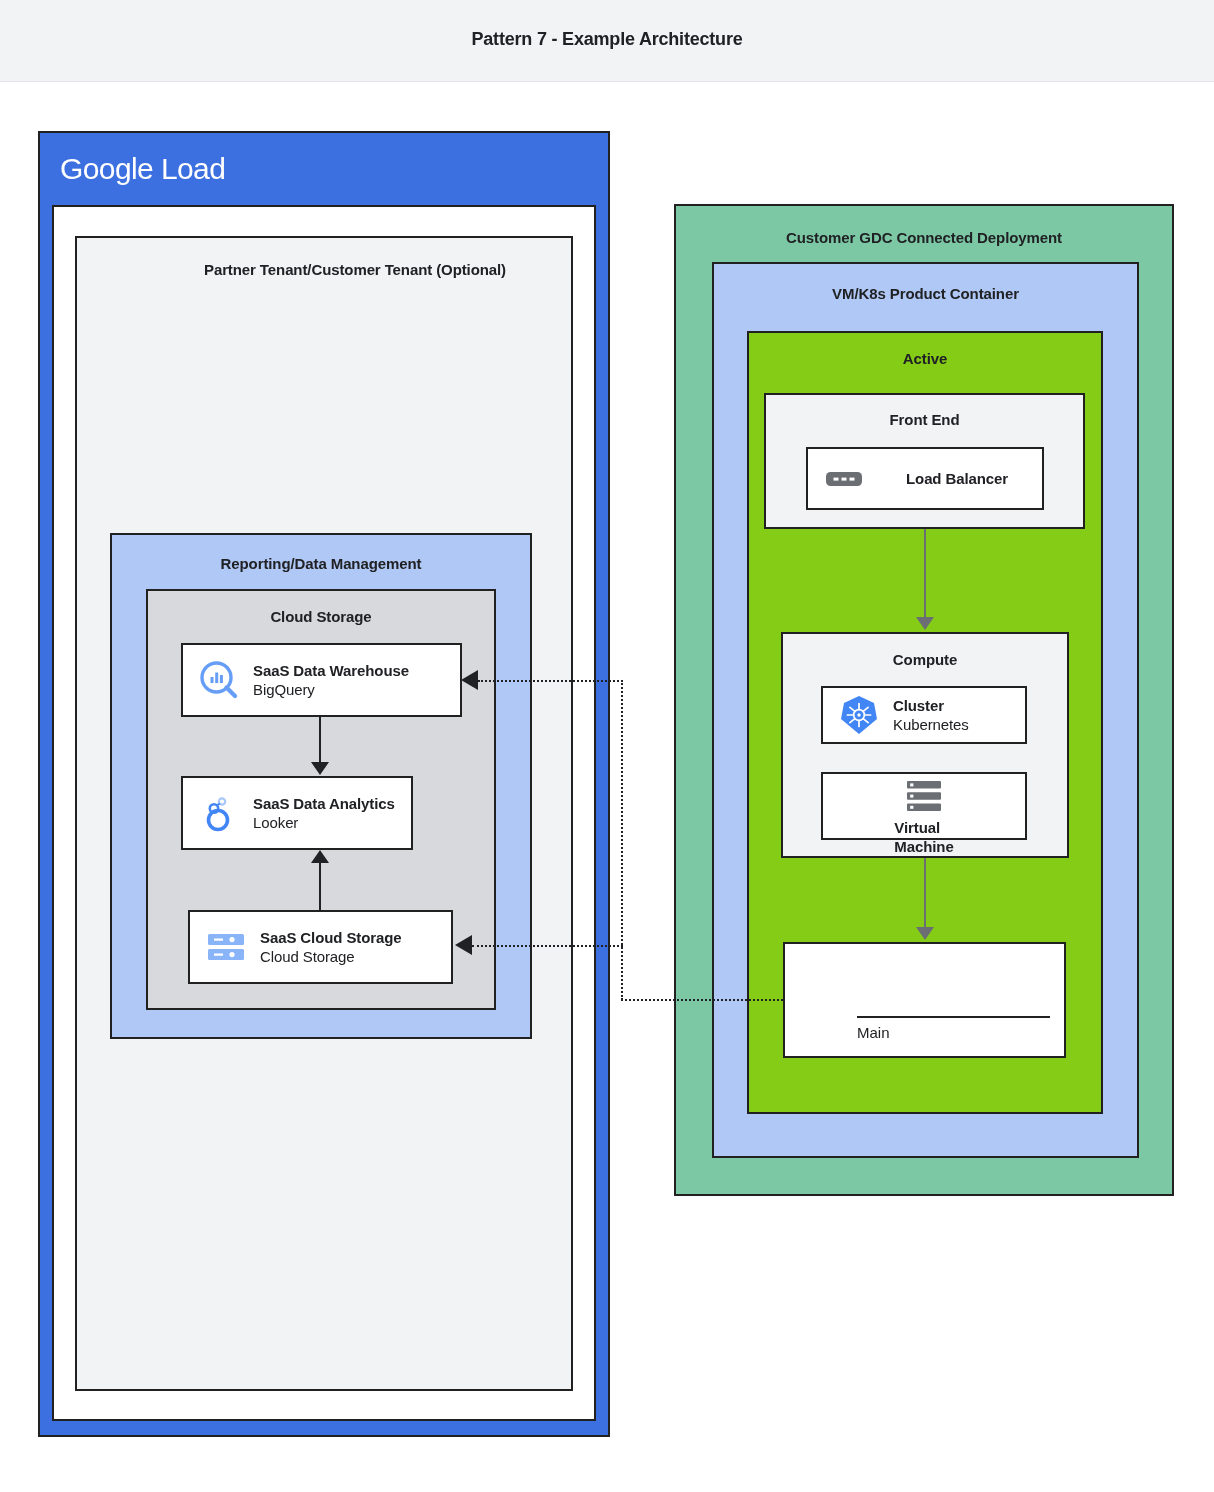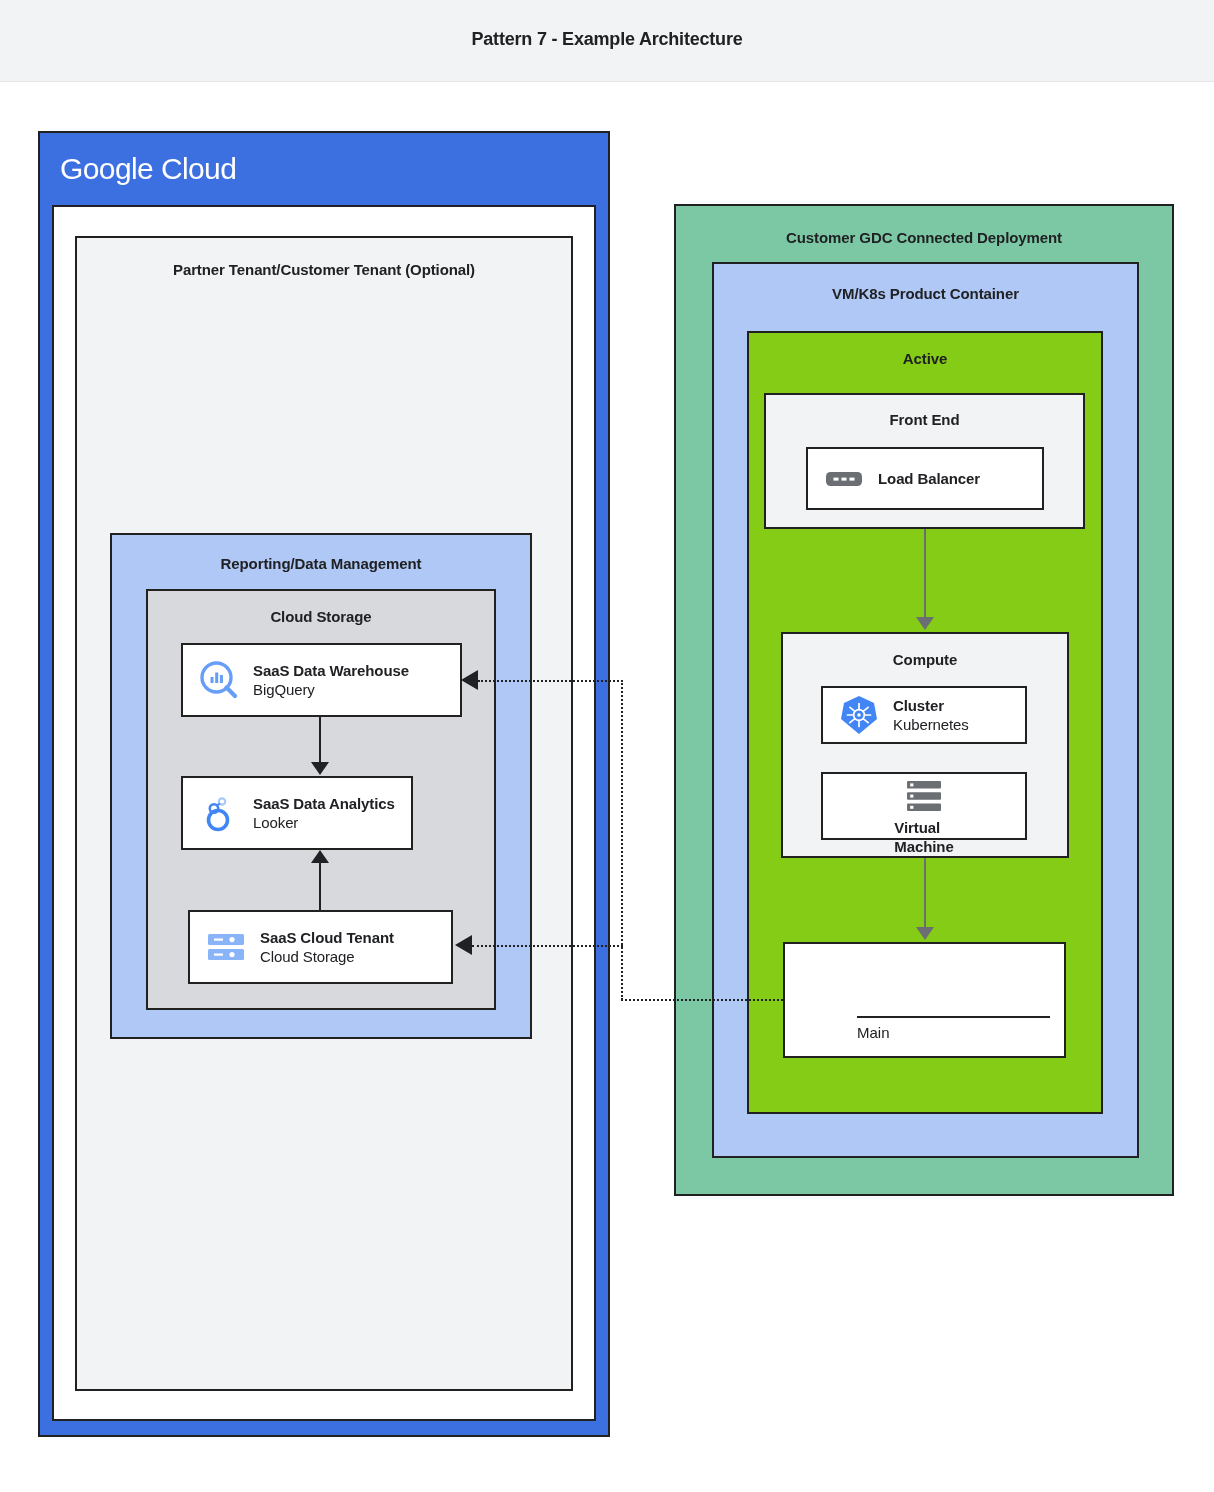--- a/index.html
+++ b/index.html
@@ -62,21 +62,21 @@
     color: #ffffff;
     letter-spacing: -0.6px;
     white-space: nowrap;
   }
   #gcp-logo .g-bold { font-weight: normal; }
   #gcp-logo .g-light { font-weight: normal; }
 
   #gcp-inner { left: 52px; top: 205px; width: 544px; height: 1216px; background: #ffffff; }
 
   #tenant-box { left: 75px; top: 236px; width: 498px; height: 1155px; background: #f1f3f4; }
-  #tenant-box .box-title { top: 23px; }
+  #tenant-box .box-title { top: 23px; padding-left: 31px; }
 
   
   #reporting-box { left: 110px; top: 533px; width: 422px; height: 506px; background: #b0c8f5; }
   #reporting-box .box-title { top: 20px; }
 
   #cloudstorage-box { left: 146px; top: 589px; width: 350px; height: 421px; background: #d7d9dc; }
   #cloudstorage-box .box-title { top: 17px; }
 
   
   .card {
@@ -124,21 +124,21 @@
   #vmk8s-box { left: 712px; top: 262px; width: 427px; height: 896px; background: #b0c8f5; }
   #vmk8s-box .box-title { top: 21px; }
 
   #active-box { left: 747px; top: 331px; width: 356px; height: 783px; background: #84cc16; }
   #active-box .box-title { top: 17px; }
 
   #frontend-box { left: 764px; top: 393px; width: 321px; height: 136px; background: #f1f3f4; }
   #frontend-box .box-title { top: 16px; }
 
   #card-loadbalancer {
-    left: 806px; top: 447px; width: 238px; height: 63px;
+    left: 806px; top: 447px; width: 238px; height: 63px; gap: 28px;
   }
   #card-loadbalancer .card-title { font-size: 15px; }
 
   #compute-box { left: 781px; top: 632px; width: 288px; height: 226px; background: #f1f3f4; }
   #compute-box .box-title { top: 17px; }
 
   #card-cluster { left: 821px; top: 686px; width: 206px; height: 58px; }
   #card-vm      { left: 821px; top: 772px; width: 206px; height: 68px; flex-direction: column; }
   #card-vm .card-title { line-height: 19px; }
 
@@ -211,21 +211,21 @@
 <body>
 
 <div id="page">
 
   <div class="header-bar"></div>
   <div class="header-title">Pattern 7 - Example Architecture</div>
 
   <div class="box" id="gcp-outer"></div>
 
   <div id="gcp-logo">
-    <span class="g-bold">Google</span><span>&nbsp;</span><span class="g-light">Cloud</span>
+    <span class="g-bold">Google</span><span>&nbsp;</span><span class="g-light">Load</span>
   </div>
 
   <div class="box" id="gcp-inner"></div>
 
   <div class="box" id="tenant-box">
     <div class="box-title">Partner Tenant/Customer Tenant (Optional)</div>
   </div>
 
   <div class="box" id="reporting-box">
     <div class="box-title">Reporting/Data Management</div>
@@ -271,21 +271,21 @@
       <svg width="40" height="32" viewBox="0 0 40 32">
         <rect x="2" y="3" width="36" height="11" rx="1.5" fill="#8ab4f8"></rect>
         <rect x="2" y="18" width="36" height="11" rx="1.5" fill="#8ab4f8"></rect>
         <rect x="8" y="7.5" width="9" height="2.2" fill="#ffffff"></rect>
         <rect x="8" y="22.5" width="9" height="2.2" fill="#ffffff"></rect>
         <circle cx="26" cy="8.6" r="2.6" fill="#ffffff"></circle>
         <circle cx="26" cy="23.6" r="2.6" fill="#ffffff"></circle>
       </svg>
     </div>
     <div class="card-text">
-      <div class="card-title">SaaS Cloud Tenant</div>
+      <div class="card-title">SaaS Cloud Storage</div>
       <div class="card-sub">Cloud Storage</div>
     </div>
   </div>
 
   <div class="arrow-v dark-line" style="left:319px; top:717px; height:46px;"></div>
   <div class="arrow-head-down dark-down" style="left:311px; top:762px;"></div>
 
   <div class="arrow-v dark-line" style="left:319px; top:863px; height:47px;"></div>
   <div class="arrow-head-up dark-up" style="left:311px; top:850px;"></div>
 

